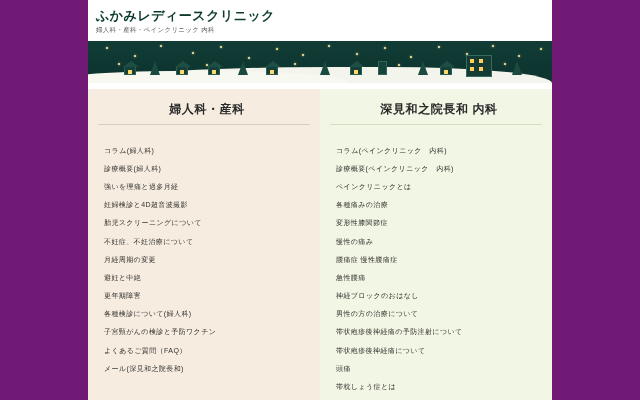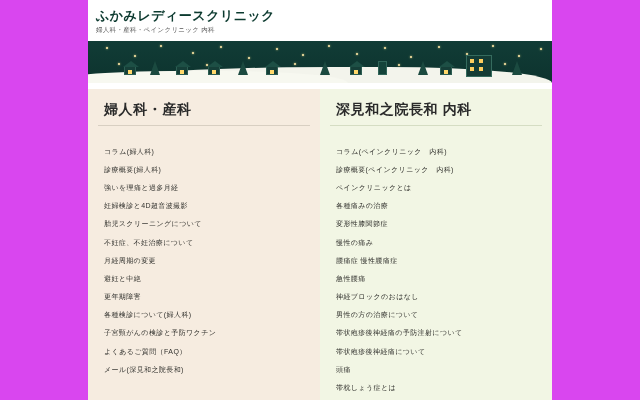--- a/index.html
+++ b/index.html
@@ -6,21 +6,21 @@
   html, body {
     margin: 0; padding: 0;
     width: 640px; height: 400px;
     background: #e9e9e9;
     font-family: "Liberation Sans", sans-serif;
     overflow: hidden;
   }
   #page {
     position: relative;
     width: 640px; height: 400px;
-    background: #d946ef;
+    background: #701a75;
   }
   .site {
     position: absolute;
     left: 88px; top: 0;
     width: 464px;
     min-height: 400px;
     background: #ffffff;
   }
   
   .header {
@@ -126,25 +126,26 @@
     padding: 6px 0 0 0;
   }
   .col {
     width: 232px;
     padding: 8px 10px 14px 10px;
     min-height: 330px;
   }
   .col.left  { background: #f6ece0; }
   .col.right { background: #f2f6e4; }
   .col-title {
-    font-size: 14px;
+    font-size: 12px;
     font-weight: bold;
     color: #2a2a2a;
     padding: 4px 0 6px 6px;
     letter-spacing: .6px;
+    text-align: center;
   }
   .divider {
     height: 1px;
     background: #d8cfc2;
     margin: 0 0 22px 0;
   }
   .col.right .divider { background: #d5ddc3; }
   ul.links {
     list-style: none;
     margin: 0; padding: 0;

